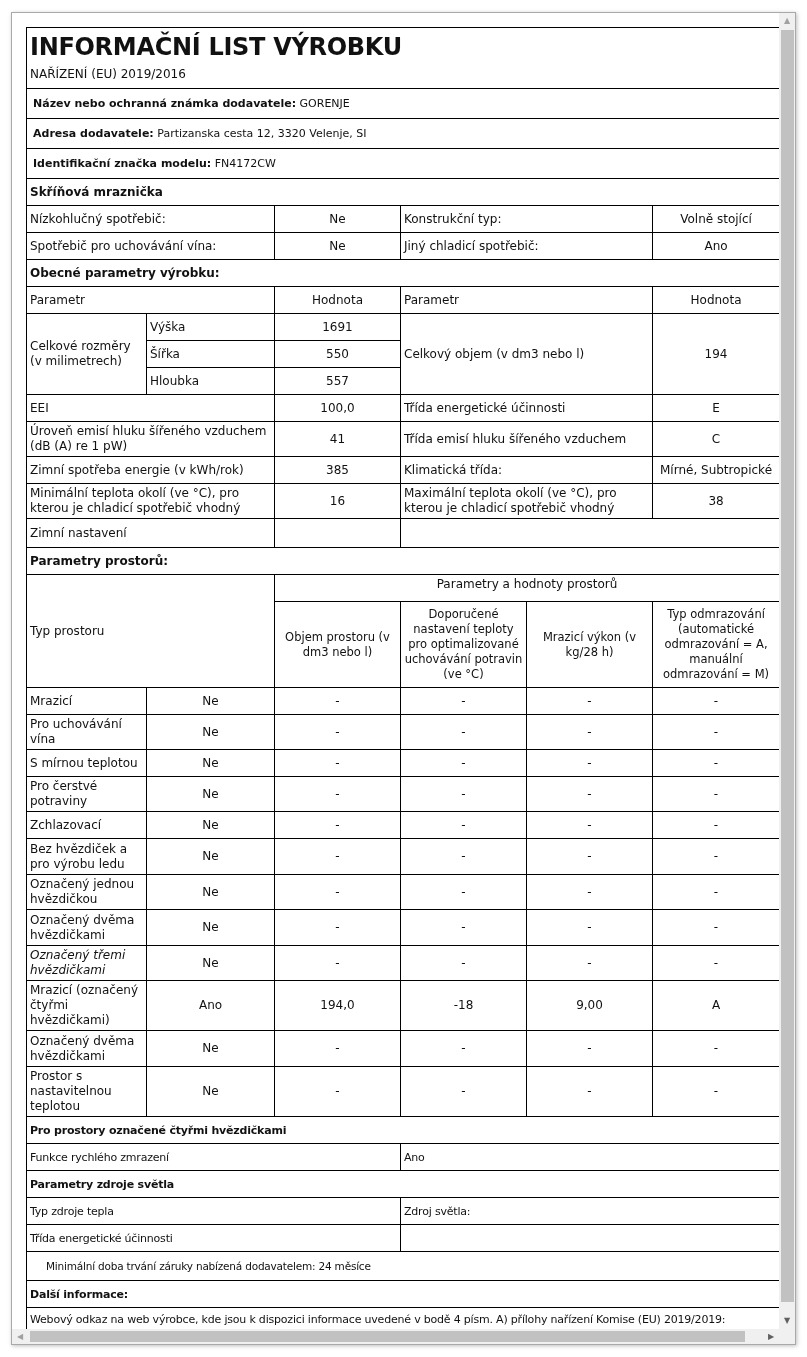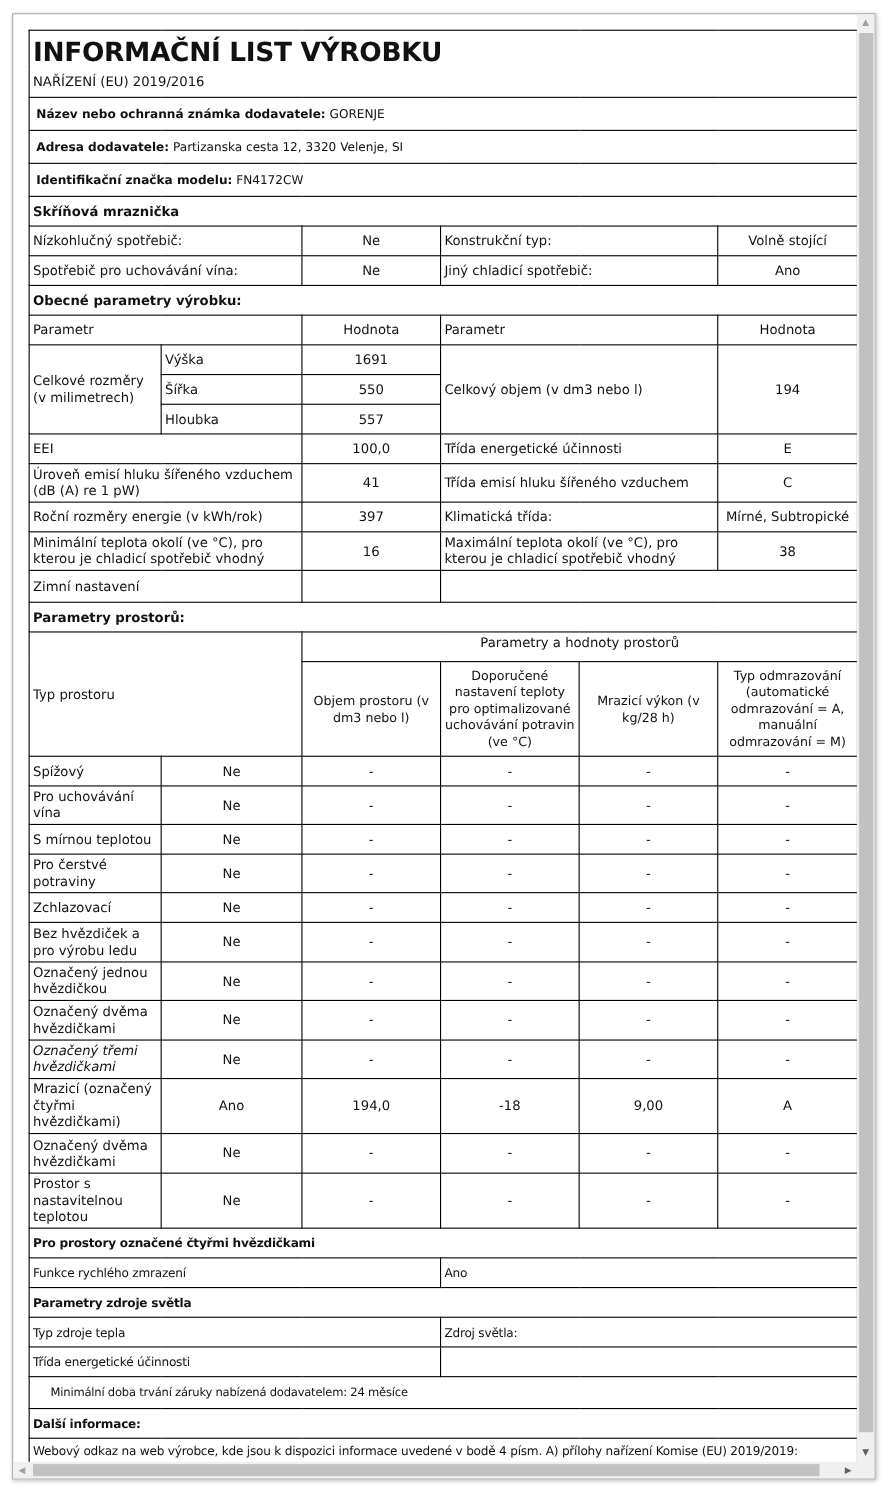--- a/index.html
+++ b/index.html
@@ -122,22 +122,22 @@
           <td colspan="2">Třída energetické účinnosti</td>
           <td class="c">E</td>
         </tr>
         <tr class="r30">
           <td colspan="2">Úroveň emisí hluku šířeného vzduchem (dB (A) re 1 pW)</td>
           <td class="c">41</td>
           <td colspan="2">Třída emisí hluku šířeného vzduchem</td>
           <td class="c">C</td>
         </tr>
         <tr class="r22">
-          <td colspan="2">Roční rozměry energie (v kWh/rok)</td>
-          <td class="c">397</td>
+          <td colspan="2">Zimní spotřeba energie (v kWh/rok)</td>
+          <td class="c">385</td>
           <td colspan="2">Klimatická třída:</td>
           <td class="c">Mírné, Subtropické</td>
         </tr>
         <tr class="r30">
           <td colspan="2">Minimální teplota okolí (ve °C), pro kterou je chladicí spotřebič vhodný</td>
           <td class="c">16</td>
           <td colspan="2">Maximální teplota okolí (ve °C), pro kterou je chladicí spotřebič vhodný</td>
           <td class="c">38</td>
         </tr>
         <tr class="r24">
@@ -156,21 +156,21 @@
         <tr style="height:86px;">
           <td class="c small">Objem prostoru (v dm3 nebo l)</td>
           <td class="c small">Doporučené nastavení teploty pro optimalizované uchovávání potravin (ve °C)</td>
           <td class="c small">Mrazicí výkon (v kg/28 h)</td>
           <td class="c small">Typ odmrazování (automatické odmrazování = A, manuální odmrazování = M)</td>
         </tr>
 
         </tbody>
           <tbody id="compartment-rows">
             <tr style="height: 27px;">
-              <td style="width: 160px;">Spížový</td>
+              <td style="width: 160px;">Mrazicí</td>
               <td class="c">Ne</td>
               <td class="c">-</td>
               <td class="c">-</td>
               <td class="c">-</td>
               <td class="c">-</td>
             </tr>
             <tr style="height: 27px;">
               <td style="width: 160px;">Pro uchovávání vína</td>
               <td class="c">Ne</td>
               <td class="c">-</td>

